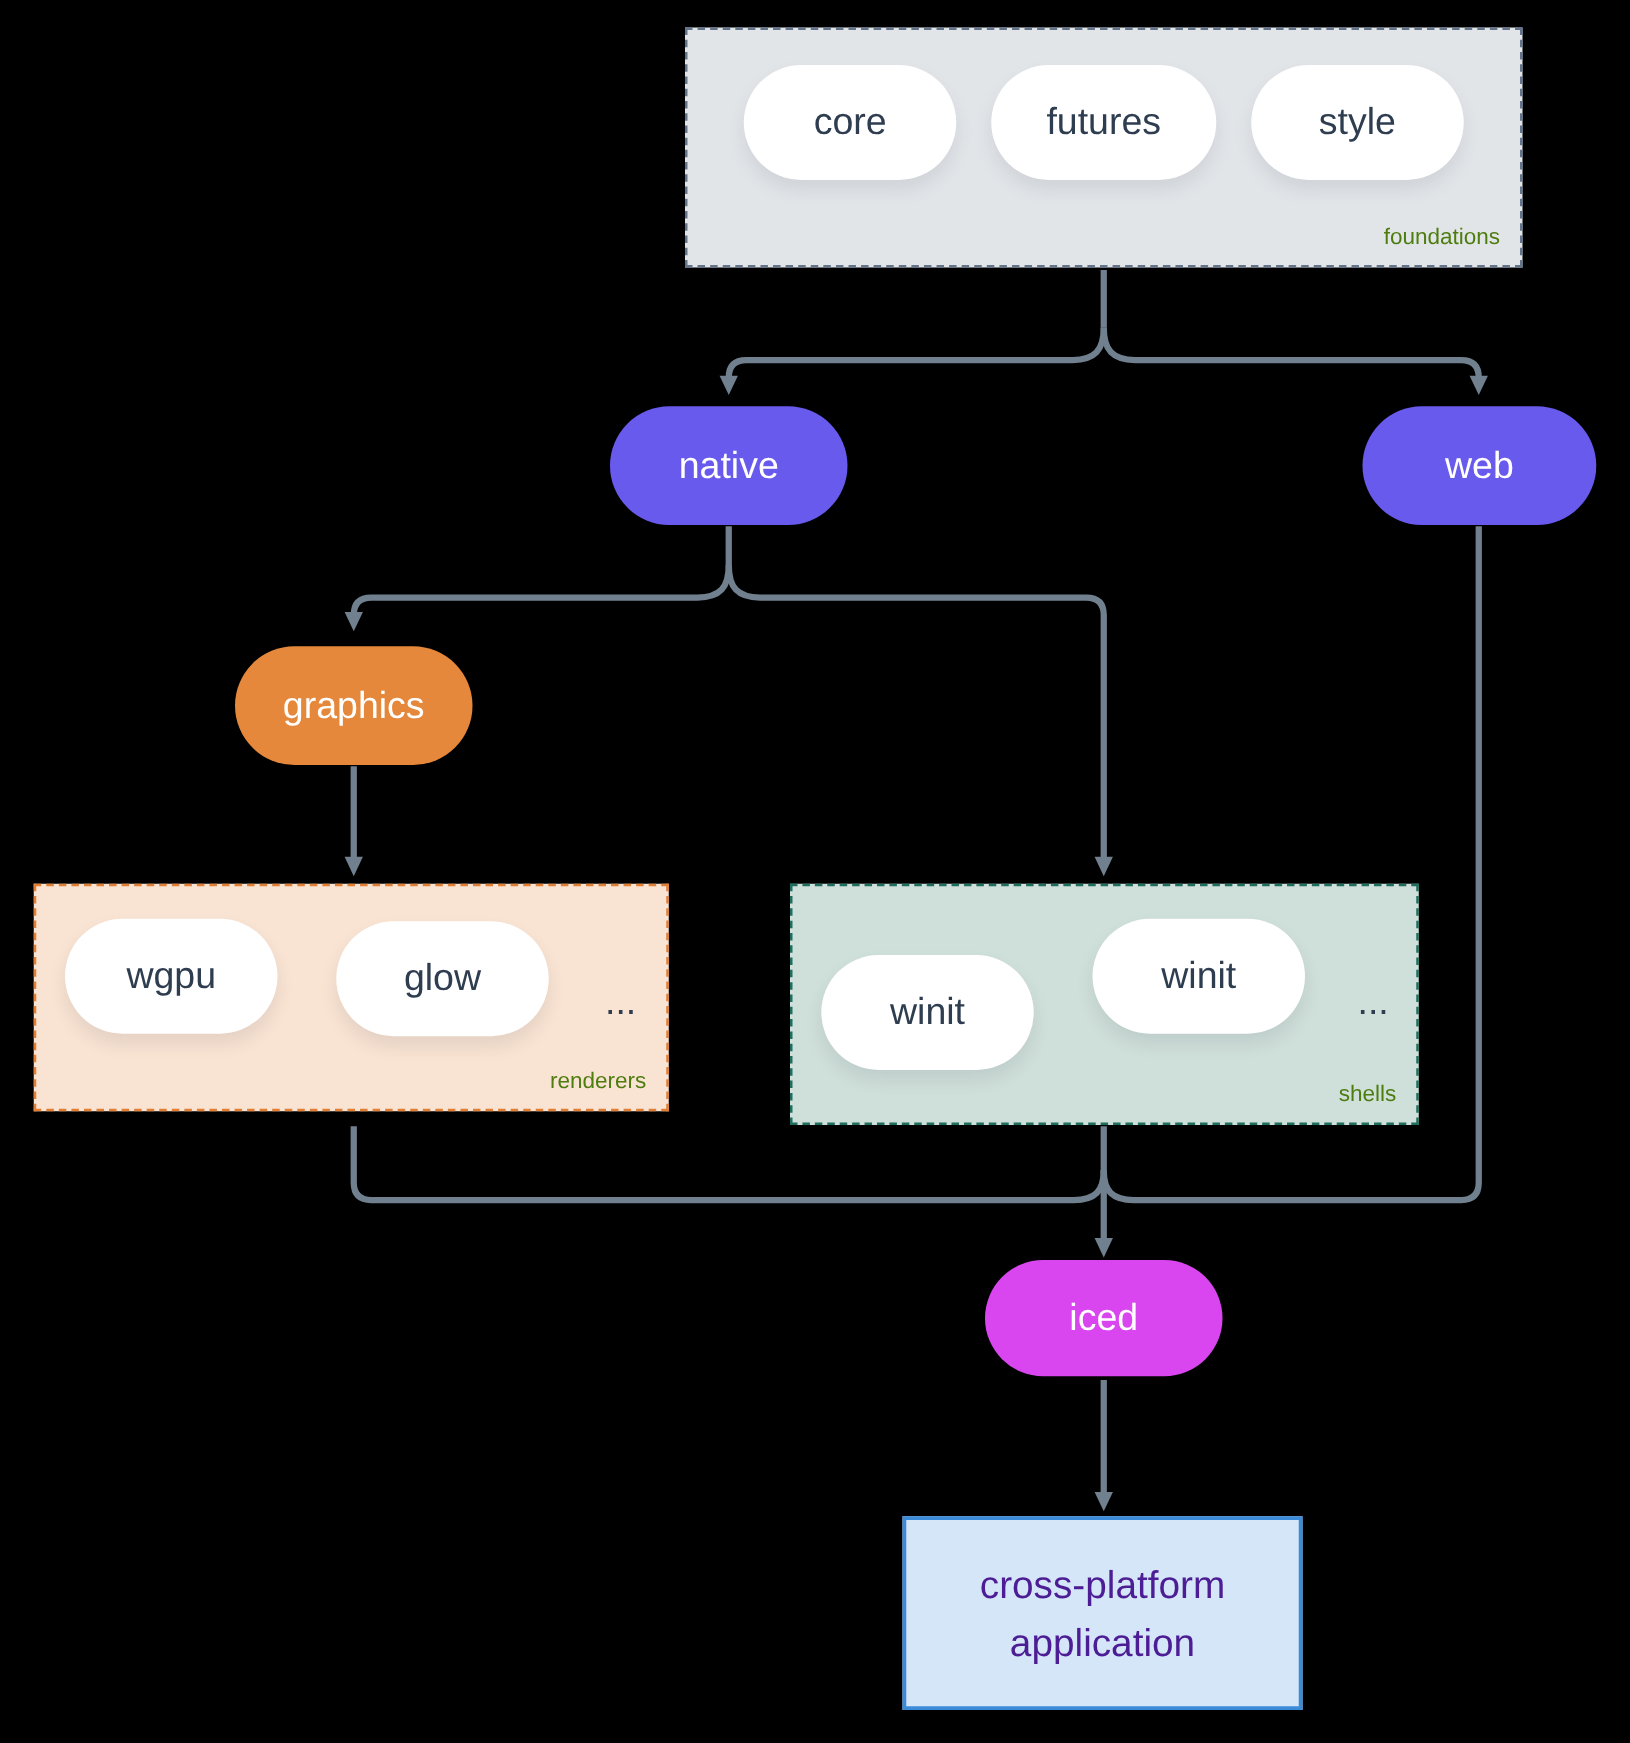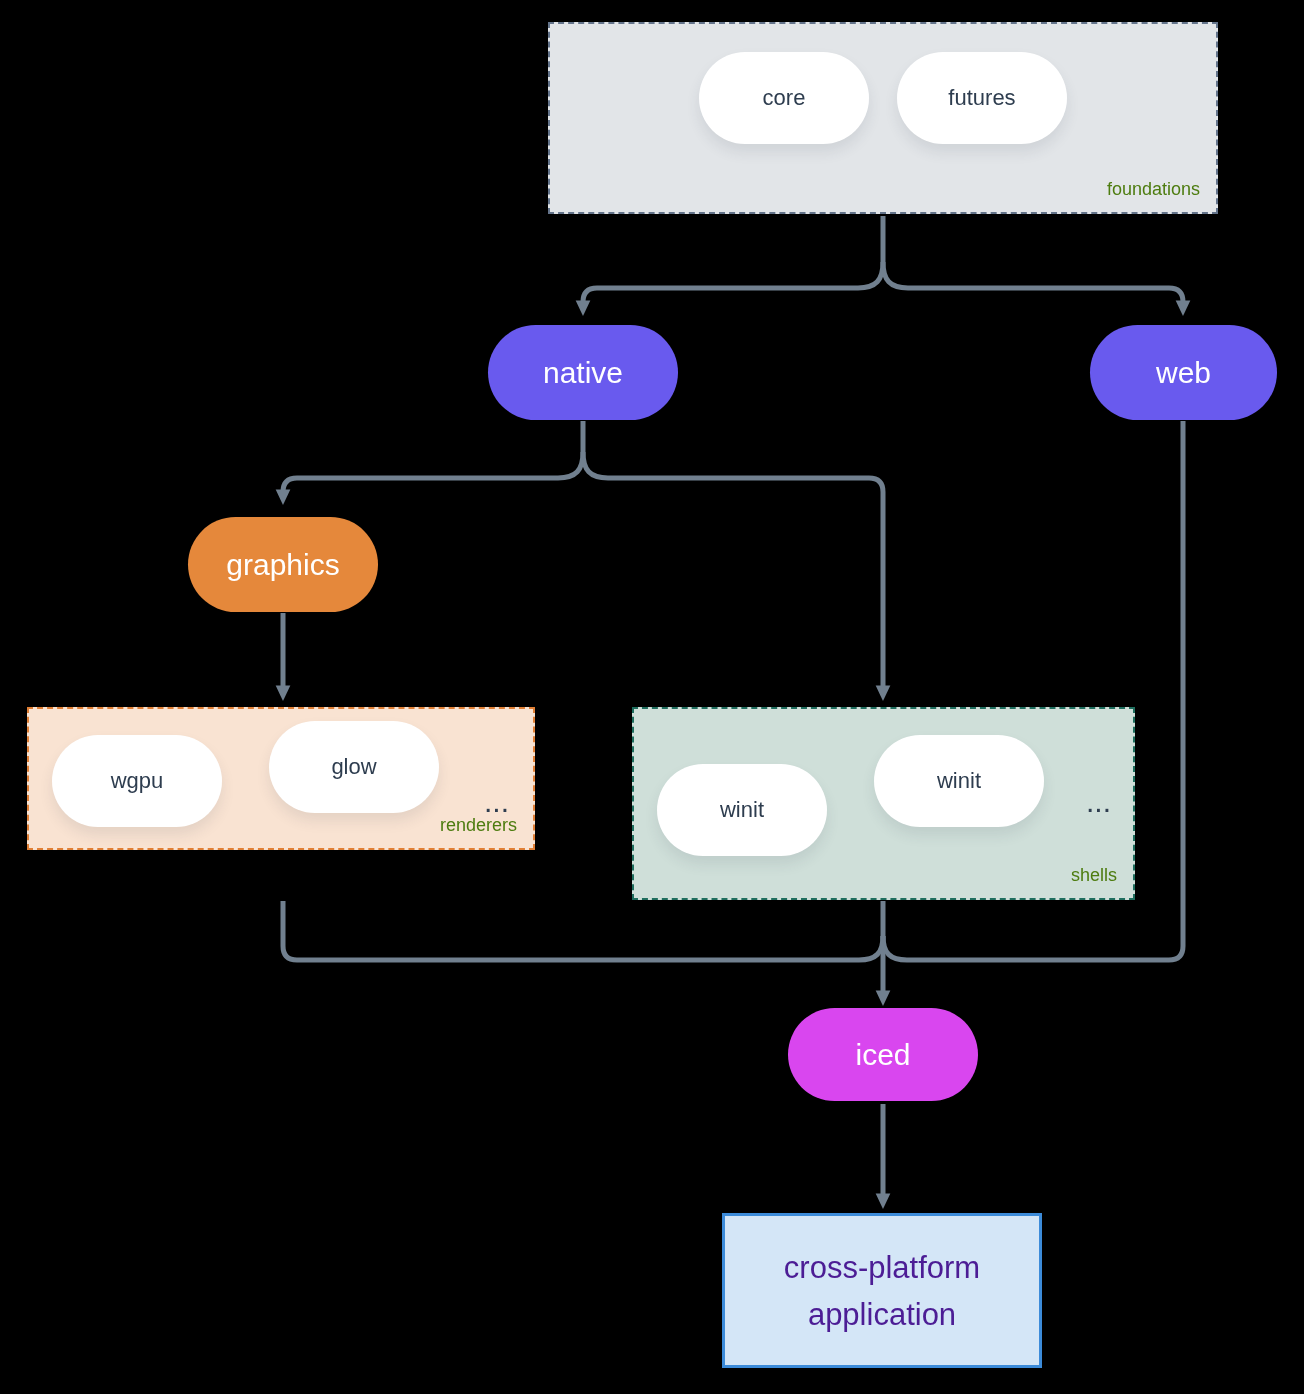--- a/index.html
+++ b/index.html
@@ -16,30 +16,30 @@
   }
   #foundations{
     left:548px;top:22px;width:670px;height:192px;
     background:#e2e5e8;border:2px dashed #64748b;
   }
   #foundations .pill-row{
     position:absolute;left:0;top:28px;width:100%;
     display:flex;justify-content:center;gap:28px;
   }
   #renderers{
-    left:27px;top:707px;width:508px;height:143px;
+    left:27px;top:707px;width:508px;height:182px;
     background:#f9e3d2;border:2px dashed #e07f35;text-decoration:underline;
   }
   #shells{
     left:632px;top:707px;width:503px;height:193px;
     background:#cfdfd9;border:2px dashed #1f6e5e;
   }
   .pill{
     display:flex;align-items:center;justify-content:center;
-    height:92px;border-radius:50px;font-size:22px;box-sizing:border-box;
+    height:92px;border-radius:50px;font-size:30px;box-sizing:border-box;
   }
   .white-pill{
     background:#ffffff;color:#2e3d4f;padding:0 44px;min-width:170px;
     box-shadow:0 8px 14px rgba(46,61,79,0.10);
   }
   .abs{position:absolute;}
   .node{
     position:absolute;display:flex;align-items:center;justify-content:center;
     border-radius:50px;color:#ffffff;font-size:30px;
   }
@@ -85,32 +85,33 @@
       <path d="M883 901 V996" marker-end="url(#arrow)"></path>
 
       <path d="M883 1104 V1199" marker-end="url(#arrow)"></path>
     </g>
   </svg>
 
   <div id="foundations" class="group">
     <div class="pill-row">
       <div class="pill white-pill">core</div>
       <div class="pill white-pill">futures</div>
+      <div class="pill white-pill">style</div>
     </div>
     <div class="group-label">foundations</div>
   </div>
 
   <div id="native" class="node">native</div>
   <div id="web" class="node">web</div>
 
   <div id="graphics" class="node">graphics</div>
 
   <div id="renderers" class="group">
     <div class="pill white-pill abs" style="left:23px;top:26px;">wgpu</div>
-    <div class="pill white-pill abs" style="left:240px;top:12px;">glow</div>
+    <div class="pill white-pill abs" style="left:240px;top:28px;">glow</div>
     <div class="ellipsis" style="left:455px;">...</div>
     <div class="group-label">renderers</div>
   </div>
 
   <div id="shells" class="group">
     <div class="pill white-pill abs" style="left:23px;top:26px;margin-top:29px;">winit</div>
     <div class="pill white-pill abs" style="left:240px;top:26px;">winit</div>
     <div class="ellipsis" style="left:452px;">...</div>
     <div class="group-label">shells</div>
   </div>

